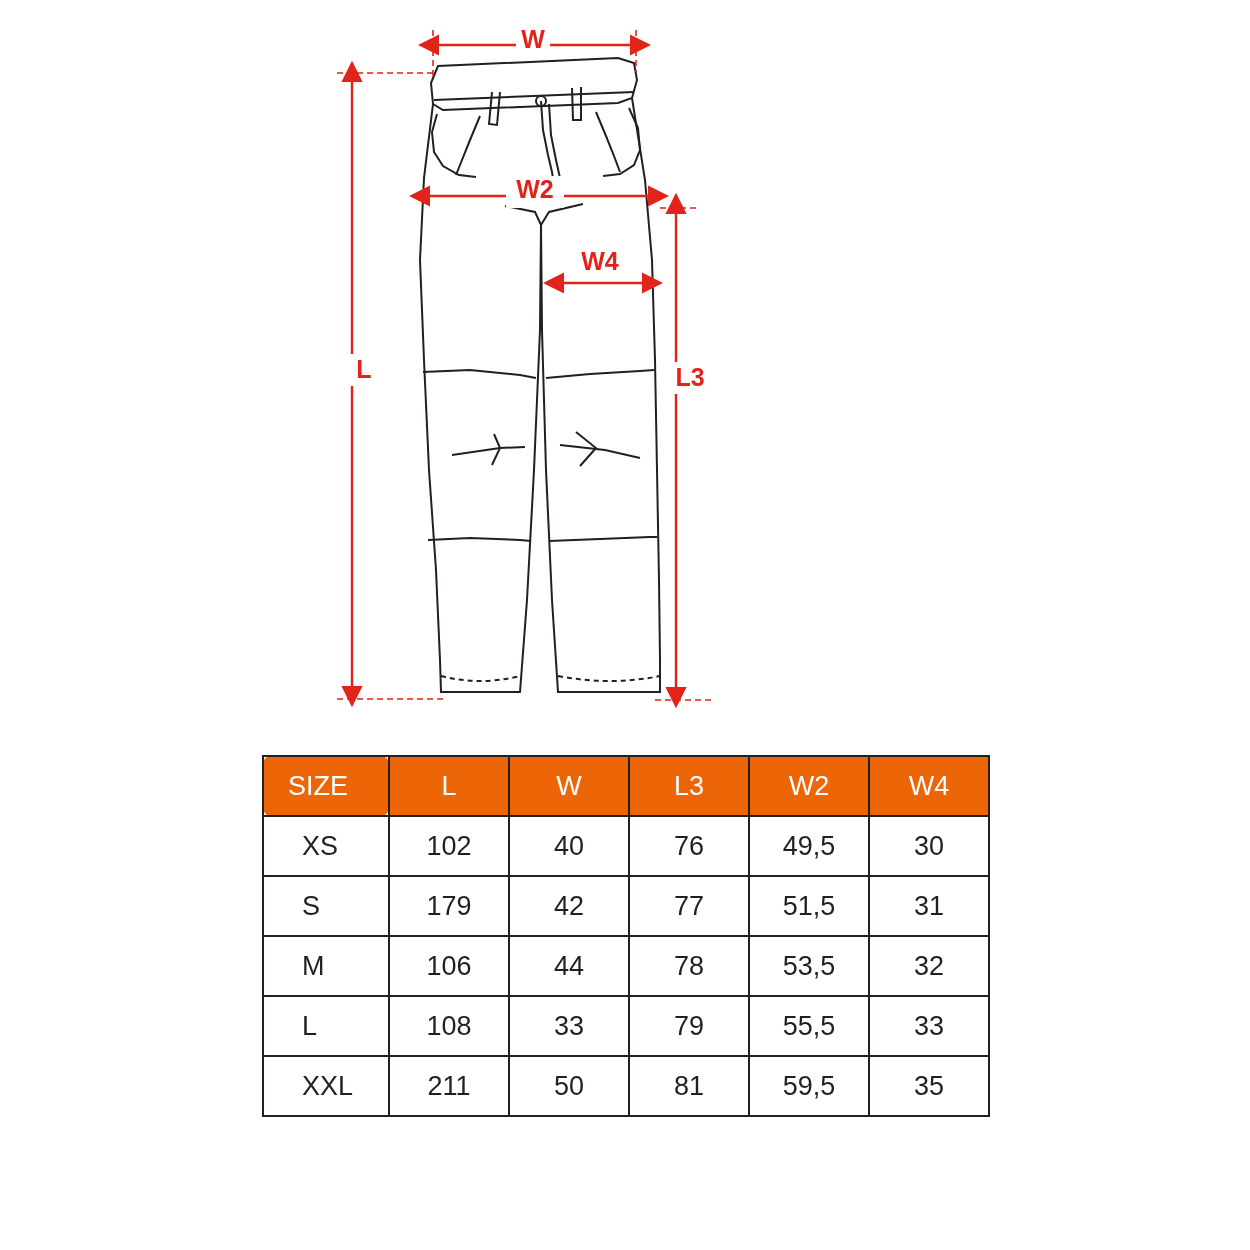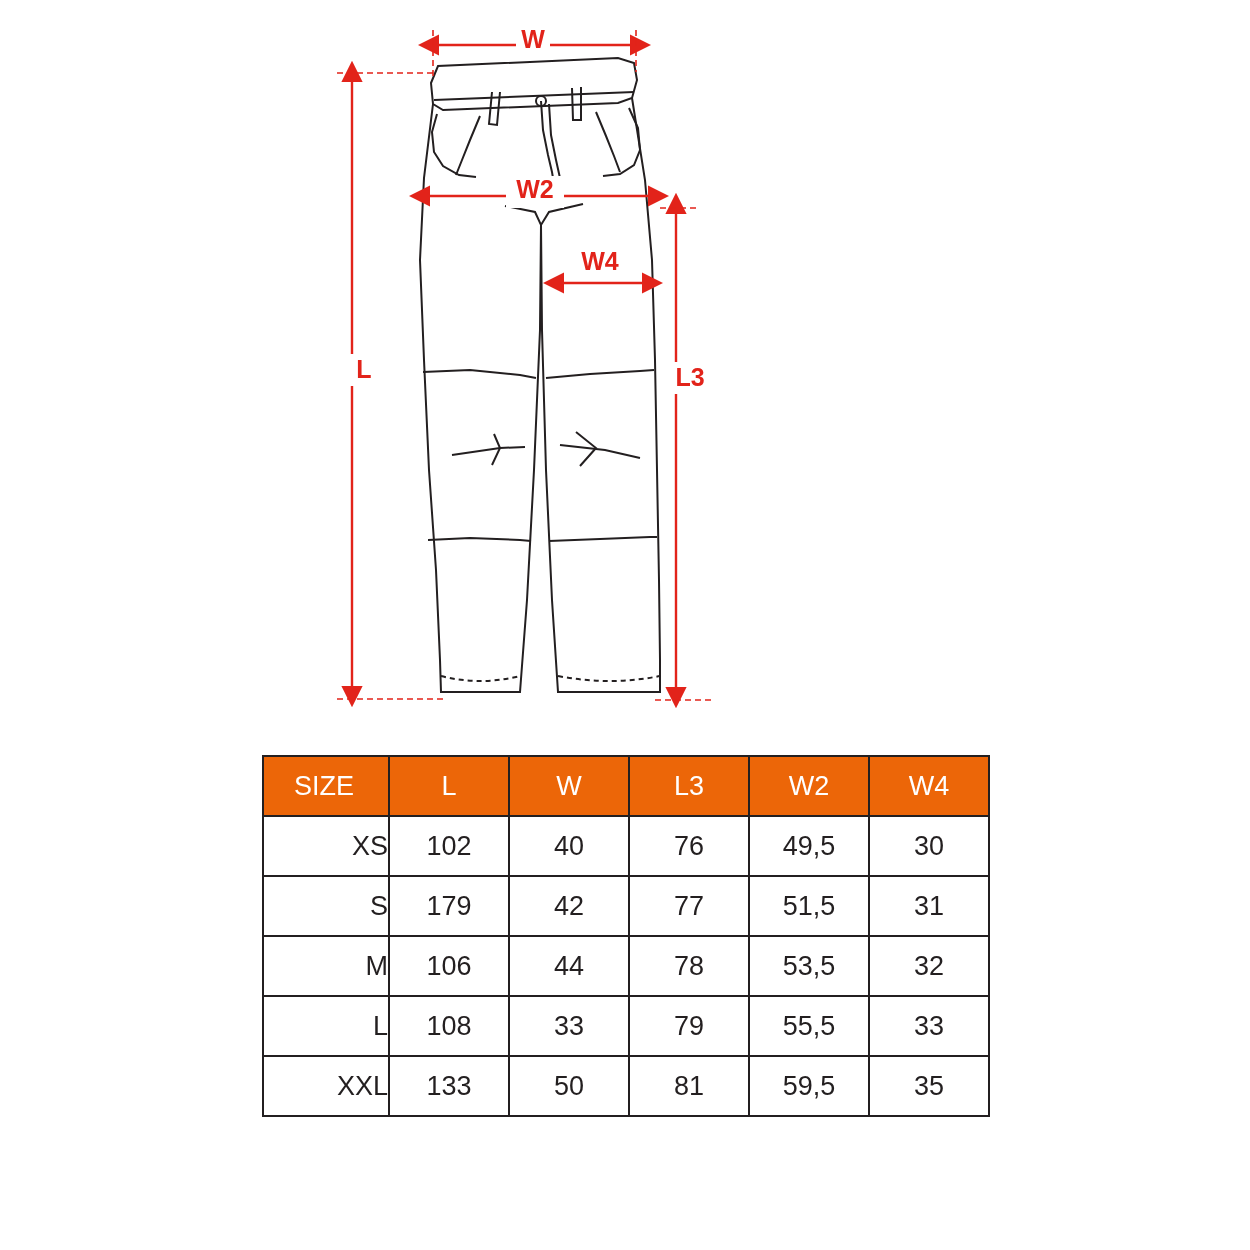--- a/index.html
+++ b/index.html
@@ -62,25 +62,26 @@
   }
   table.size-table thead th {
     background: #ec6608;
     color: #ffffff;
     font-size: 27px;
     height: 58px;
     font-weight: normal;
   }
   table.size-table thead th.size-head {
     text-align: left;
-    padding-left: 30px;
+    padding-left: 24px;
+    border-radius: 8px;
   }
   table.size-table tbody td.size-cell {
-    text-align: right;
-    padding-left: 19px;
+    text-align: left;
+    padding-left: 38px;
   }
   col.c-size { width: 126px; }
   col.c-l    { width: 120px; }
   col.c-w    { width: 120px; }
   col.c-l3   { width: 120px; }
   col.c-w2   { width: 120px; }
   col.c-w4   { width: 120px; }
 </style>
 </head>
 <body>
@@ -247,21 +248,21 @@
         <tr>
           <td class="size-cell">L</td>
           <td>108</td>
           <td>33</td>
           <td>79</td>
           <td>55,5</td>
           <td>33</td>
         </tr>
         <tr>
           <td class="size-cell">XXL</td>
-          <td>133</td>
+          <td>211</td>
           <td>50</td>
           <td>81</td>
           <td>59,5</td>
           <td>35</td>
         </tr>
       </tbody>
     </table>
   </div>
 
 </div>

